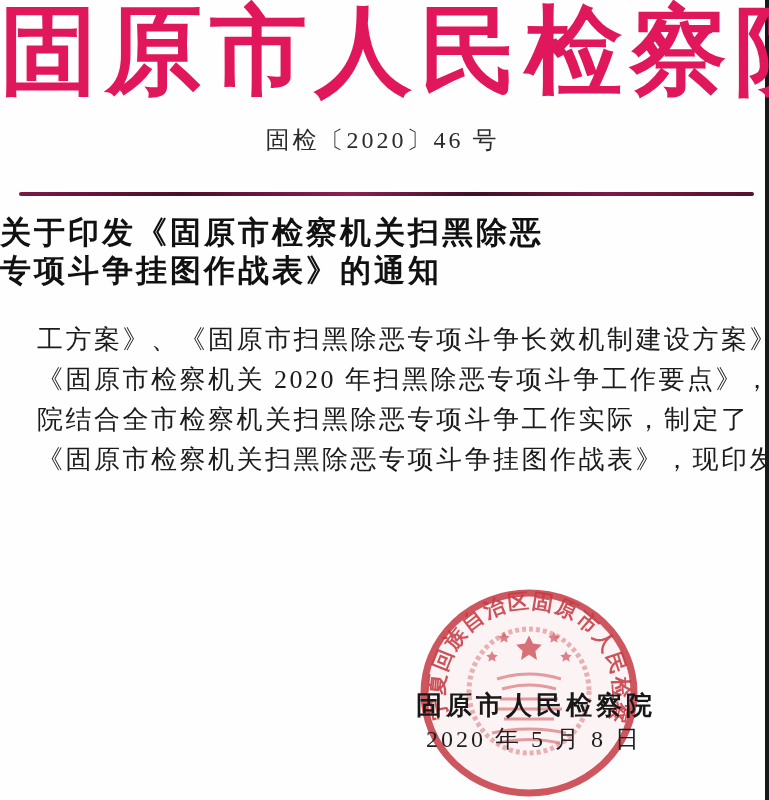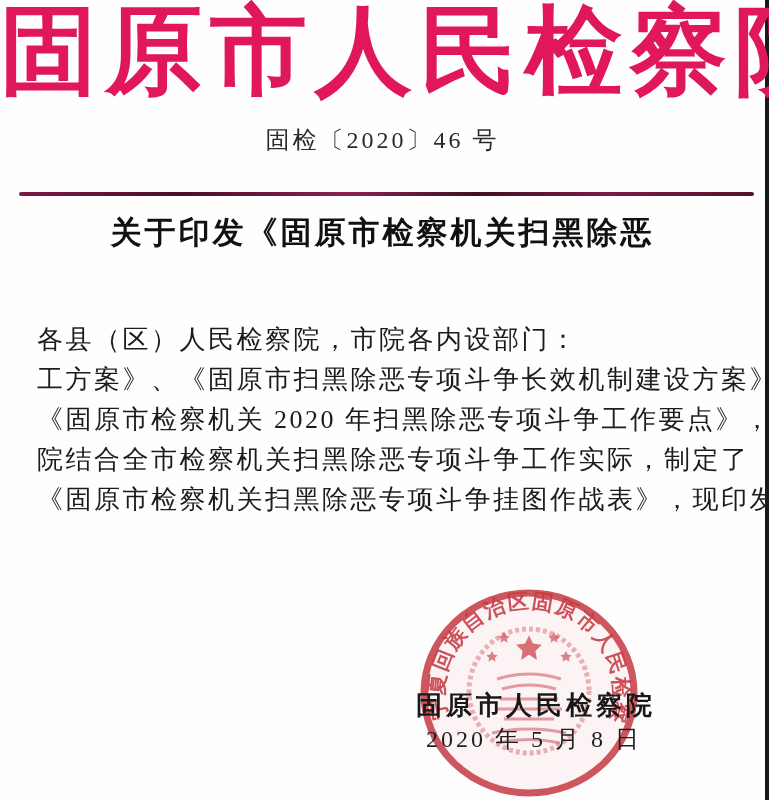--- a/index.html
+++ b/index.html
@@ -33,21 +33,20 @@
     letter-spacing:3px;
     color:#2b2b2b;
   }
   .divider{
     position:absolute;top:192px;left:19px;width:735px;height:4px;
     background:linear-gradient(90deg,#7c1a45 0%,#4b0e2a 22%,#8c2150 45%,#3f1026 62%,#7c1a45 80%,#55122e 100%);
     border-radius:2px;
   }
   .notice-title{
     position:absolute;top:214px;left:0;width:765px;
-    text-align:center;
     color:#111;
     font-family:"Liberation Sans","DejaVu Sans",sans-serif;
     font-weight:bold;
     font-size:31px;line-height:38px;
     letter-spacing:3px;
   }
   .body-text{
     position:absolute;top:320px;left:37px;width:696px;
     color:#1c1c1c;
     font-size:26px;
@@ -91,24 +90,24 @@
   <div class="edge-strip"></div>
 
   <div class="org-header">固原市人民检察院</div>
 
   <div class="doc-number">固检〔2020〕46 号</div>
 
   <div class="divider"></div>
 
   <div class="notice-title">
     <div>关于印发《固原市检察机关扫黑除恶</div>
+    <div>专项斗争挂图作战表》的通知</div>
   </div>
 
   <div class="body-text">
-    <p>各县（区）人民检察院，市院各内设部门：</p>
     <p>工方案》、《固原市扫黑除恶专项斗争长效机制建设方案》、</p>
     <p>《固原市检察机关 2020 年扫黑除恶专项斗争工作要点》，市</p>
     <p>院结合全市检察机关扫黑除恶专项斗争工作实际，制定了</p>
     <p>《固原市检察机关扫黑除恶专项斗争挂图作战表》，现印发</p>
   </div>
 
   <div class="seal-wrap">
     <svg width="234" height="218" viewBox="0 0 234 218">
       <defs>
         <polygon id="star" points="0,-10 2.94,-4.05 9.51,-3.09 4.76,1.55 5.88,8.09 0,4.2 -5.88,8.09 -4.76,1.55 -9.51,-3.09 -2.94,-4.05"></polygon>

